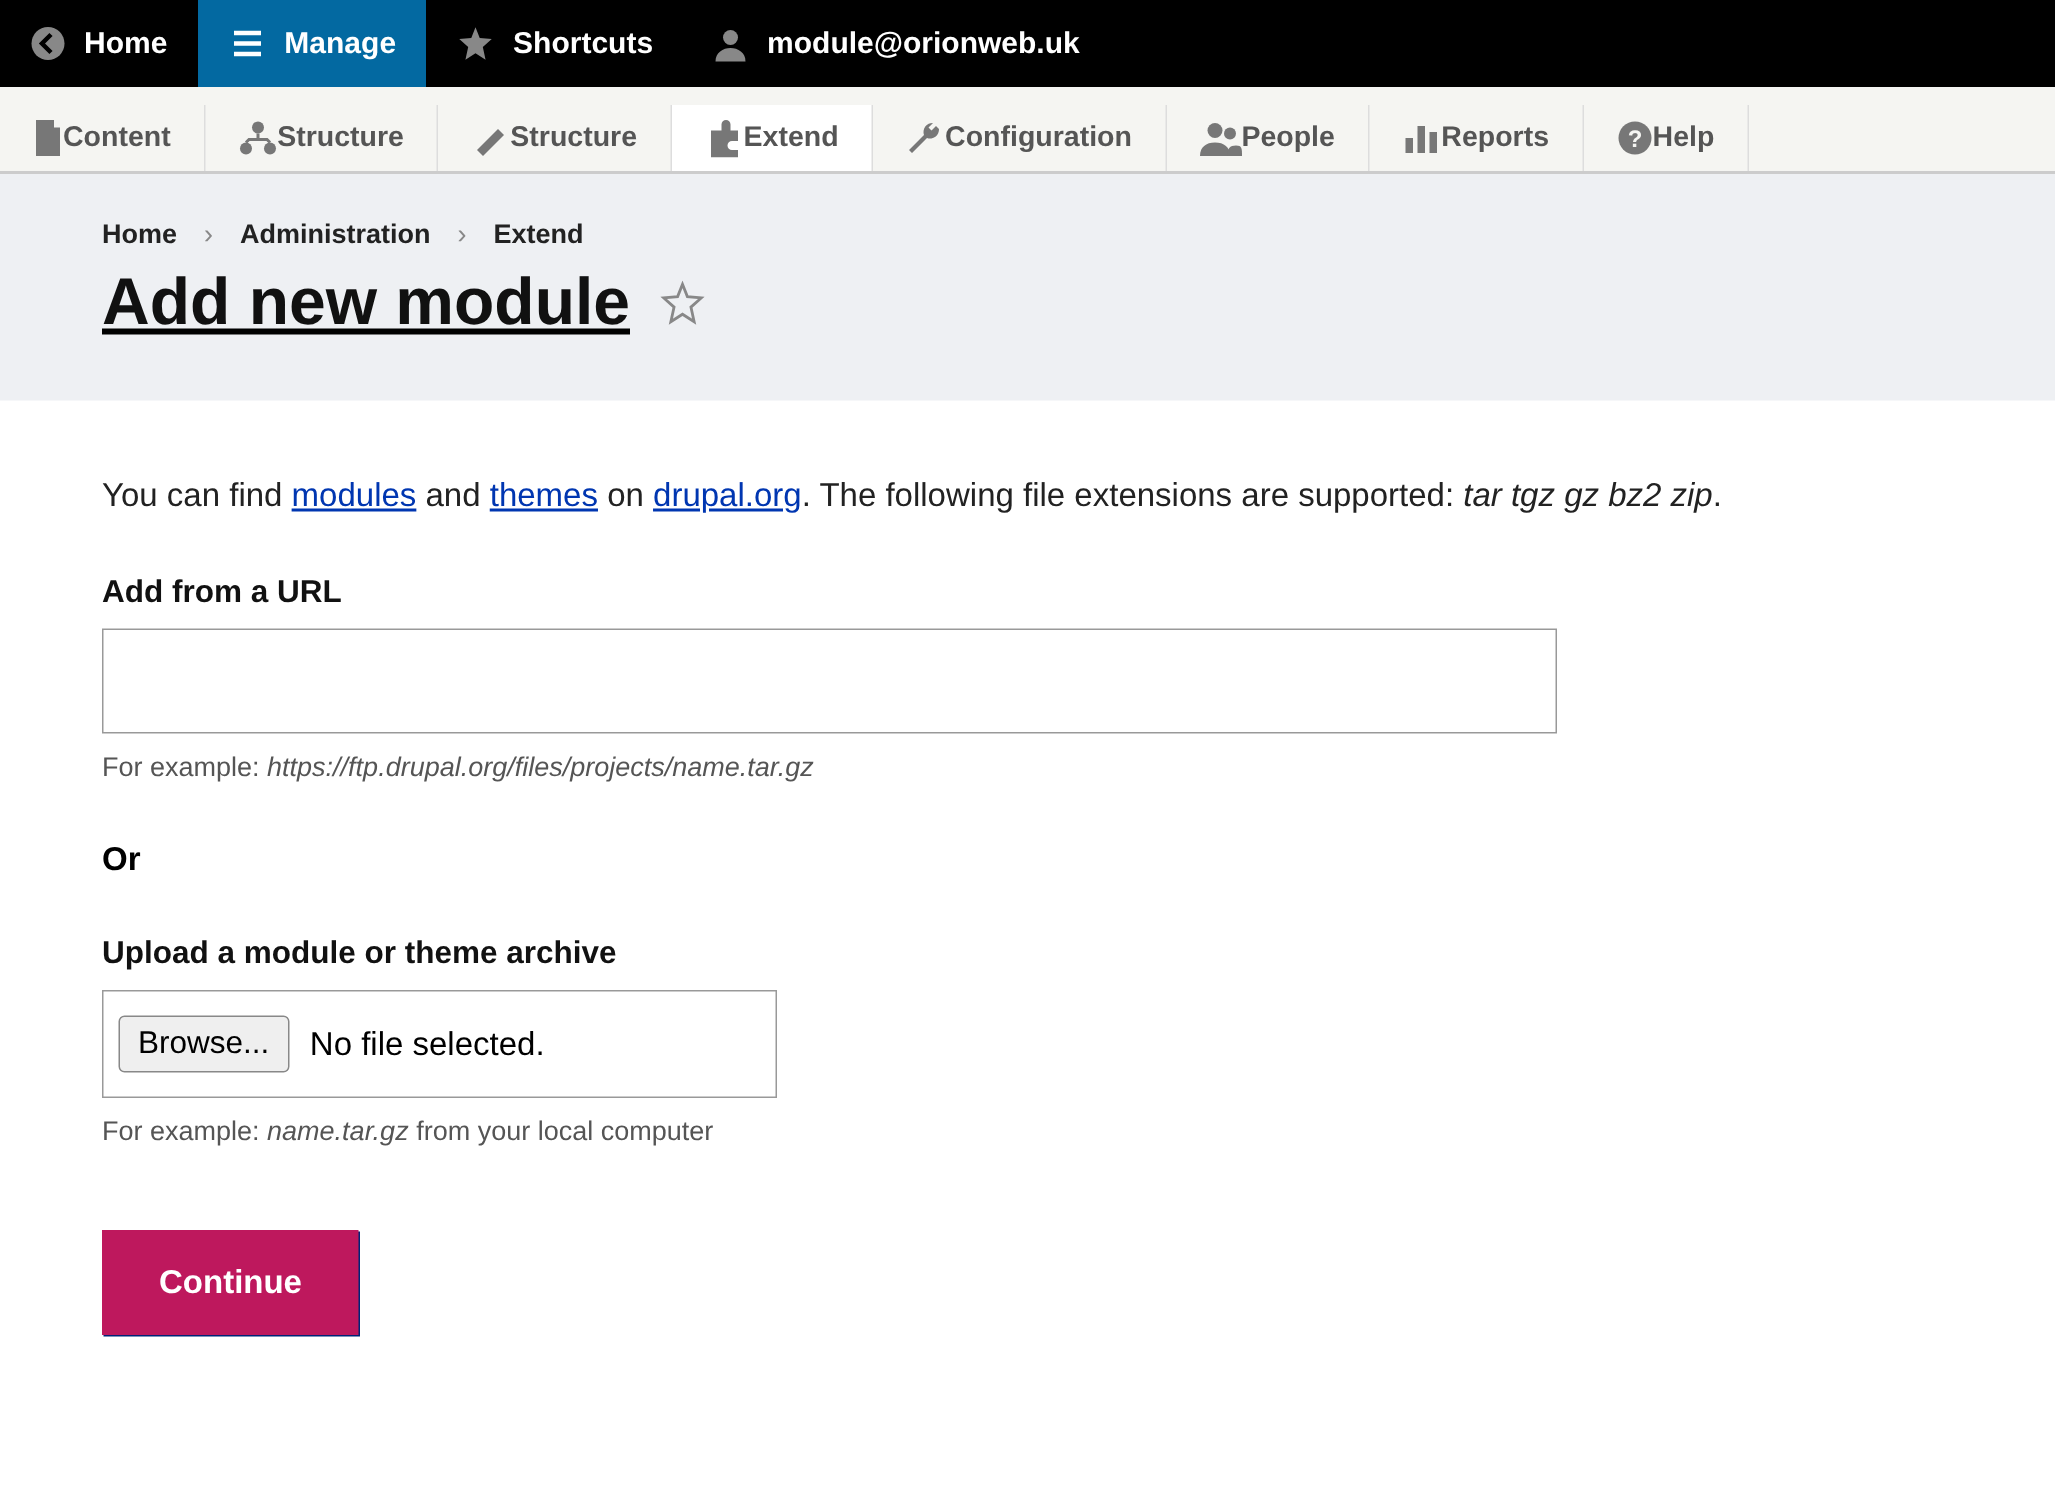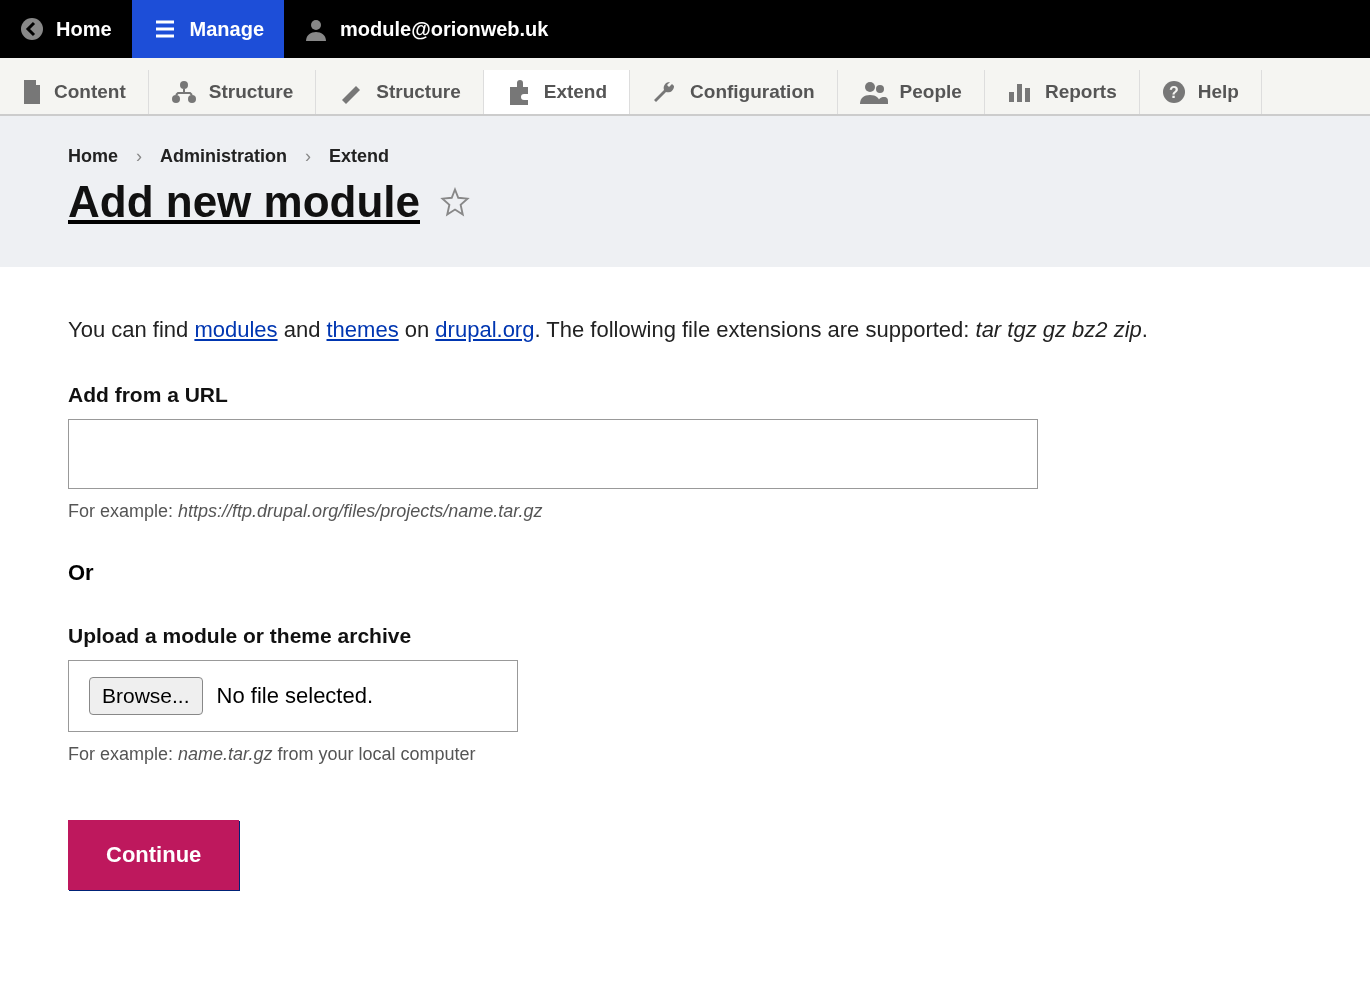--- a/index.html
+++ b/index.html
@@ -15,40 +15,39 @@
       display: flex;
       align-items: center;
       padding: 0 20px;
       color: #fff;
       font-weight: 700;
       font-size: 20px;
       cursor: pointer;
       gap: 12px;
     }
     .toolbar-primary .item.active {
-      background: #1d4ed8;
+      background: #0369a1;
       justify-content: space-between;
     }
     
     .toolbar-secondary {
       background: #f5f5f2;
       display: flex;
       height: 58px;
       align-items: stretch;
       border-bottom: 2px solid #ccc;
     }
     .toolbar-secondary .item {
       display: flex;
       align-items: center;
       padding: 0 22px;
       color: #555;
       font-weight: 700;
       font-size: 19px;
       cursor: pointer;
-      gap: 12px;
       border-right: 1px solid #ddd;
       margin-top: 12px;
     }
     .toolbar-secondary .item.active {
       background: #fff;
     }
     
     .header-region {
       background: #eef0f3;
       padding: 30px 68px 40px;
@@ -110,21 +109,21 @@
     
     .or {
       font-size: 22px;
       font-weight: 700;
       margin: 38px 0;
     }
     
     .file-wrap {
       border: 1px solid #999;
       width: 450px;
-      padding: 16px 20px;
+      padding: 16px 10px;
       display: flex;
       align-items: center;
       gap: 14px;
     }
     .browse-btn {
       background: #efefef;
       border: 1px solid #888;
       border-radius: 4px;
       padding: 6px 12px;
       font-size: 21px;
@@ -162,20 +161,28 @@
   <div class="item active">
     <span>
       <svg width="26" height="24" viewBox="0 0 24 24">
           <path d="M3 5h18M3 12h18M3 19h18" stroke="#fff" stroke-width="3"></path>
         </svg>
     </span>
     <span>Manage</span>
   </div>
   <div class="item">
     <span>
+      <svg width="26" height="26" viewBox="0 0 24 24">
+          <path d="M12 2l2.6 6.6L22 9.3l-5.5 4.9L18.2 22 12 18l-6.2 4 1.7-7.8L2 9.3l7.4-0.7z" fill="#888"></path>
+        </svg>
+    </span>
+    <span>Shortcuts</span>
+  </div>
+  <div class="item">
+    <span>
       <svg width="24" height="26" viewBox="0 0 24 24">
           <circle cx="12" cy="8" r="5" fill="#888"></circle>
           <path d="M2 24c0-6 5-9 10-9s10 3 10 9z" fill="#888"></path>
         </svg>
     </span>
     <span>module@orionweb.uk</span>
   </div>
 </div>
 
 <div class="toolbar-secondary">

